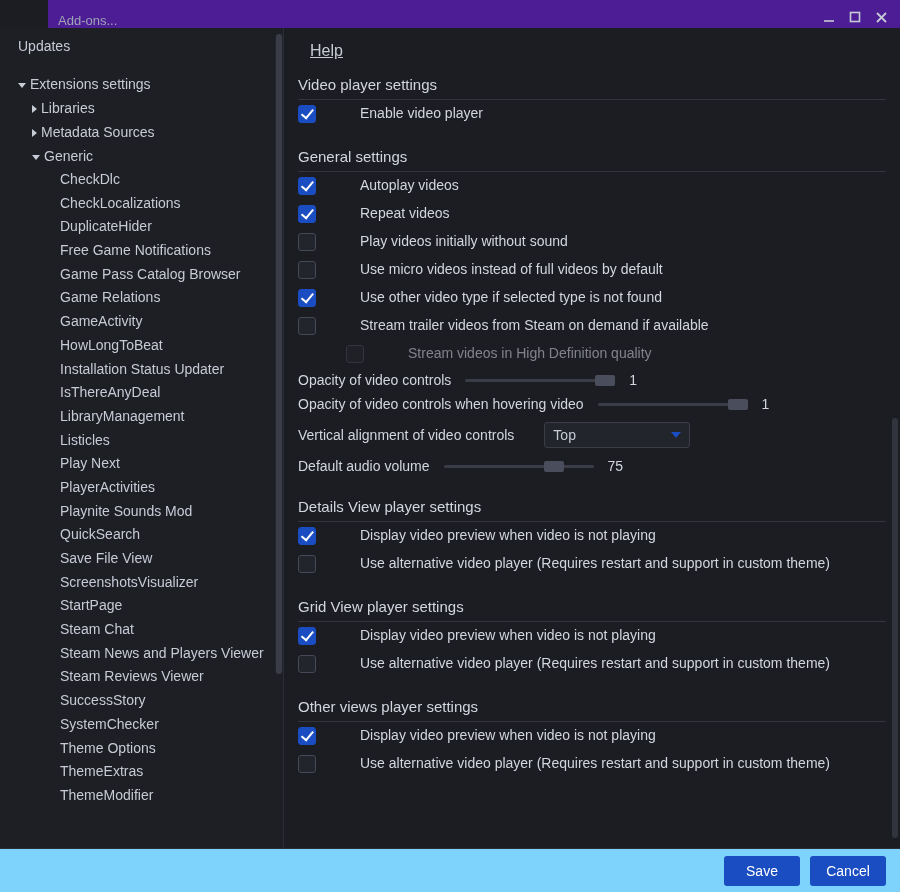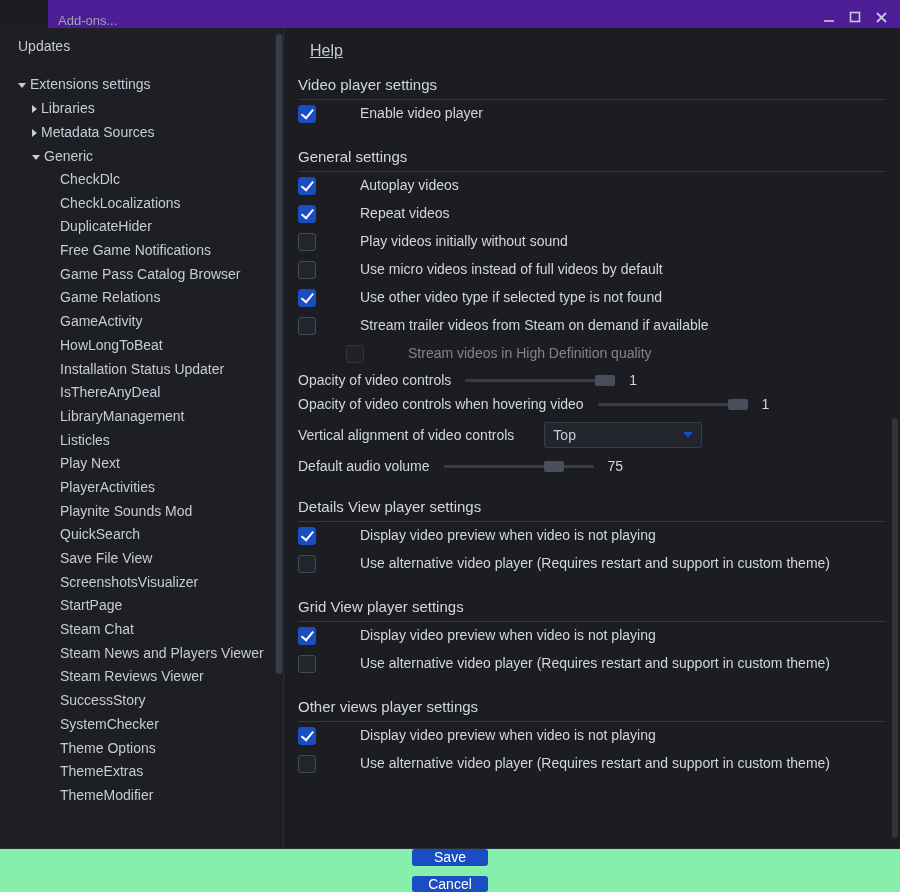--- a/index.html
+++ b/index.html
@@ -130,41 +130,40 @@
   .slider-thumb {
     position:absolute; top:2px; width:20px; height:11px;
     background:#4a4e5c; border-radius:2px;
   }
   .slider-val { color:#d2d6df; font-size:14px; }
 
   .select-row {
     display:flex; align-items:center; gap: 30px; padding: 6px 0;
   }
   .select {
-    width: 158px; height: 26px;
+    width: 146px; height: 26px;
     background:#23252c; border:1px solid #3a3d47; border-radius:3px;
     display:flex; align-items:center; padding: 0 8px;
     justify-content: space-between; cursor:pointer;
   }
   .select-arrow {
     width:0;height:0;border-left:5px solid transparent;border-right:5px solid transparent;border-top:6px solid #1a4dc1;
   }
 
   .content-scroll {
     position:absolute; right:2px; top: 390px; width:6px; height:420px;
     background:#32343d; border-radius:3px;
   }
 
   .footer {
     height: 44px;
-    background: #86efac;
+    background: #7dd3fc;
     display:flex; justify-content:flex-end; align-items:center;
     gap: 10px; padding: 0 14px;
     border-top: 1px solid #2b2d35;
-    flex-direction: column;
   }
   .btn {
     min-width: 76px; height: 30px;
     background:#1a4dc1; color:#fff; border:none; border-radius:3px;
     font-size:14px; cursor:pointer; padding: 0 14px;
   }
 </style>
 </head>
 <body>
 

